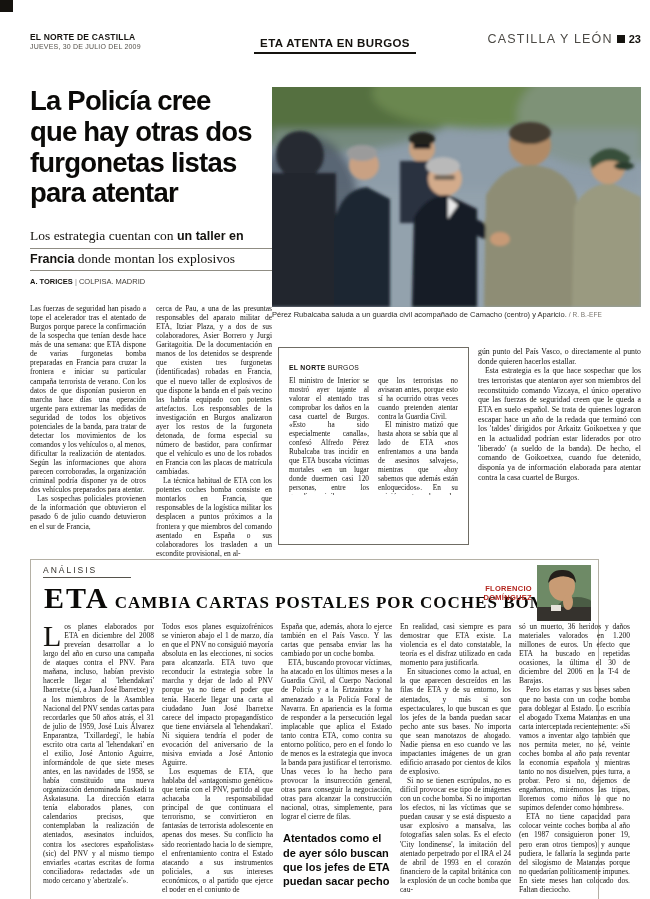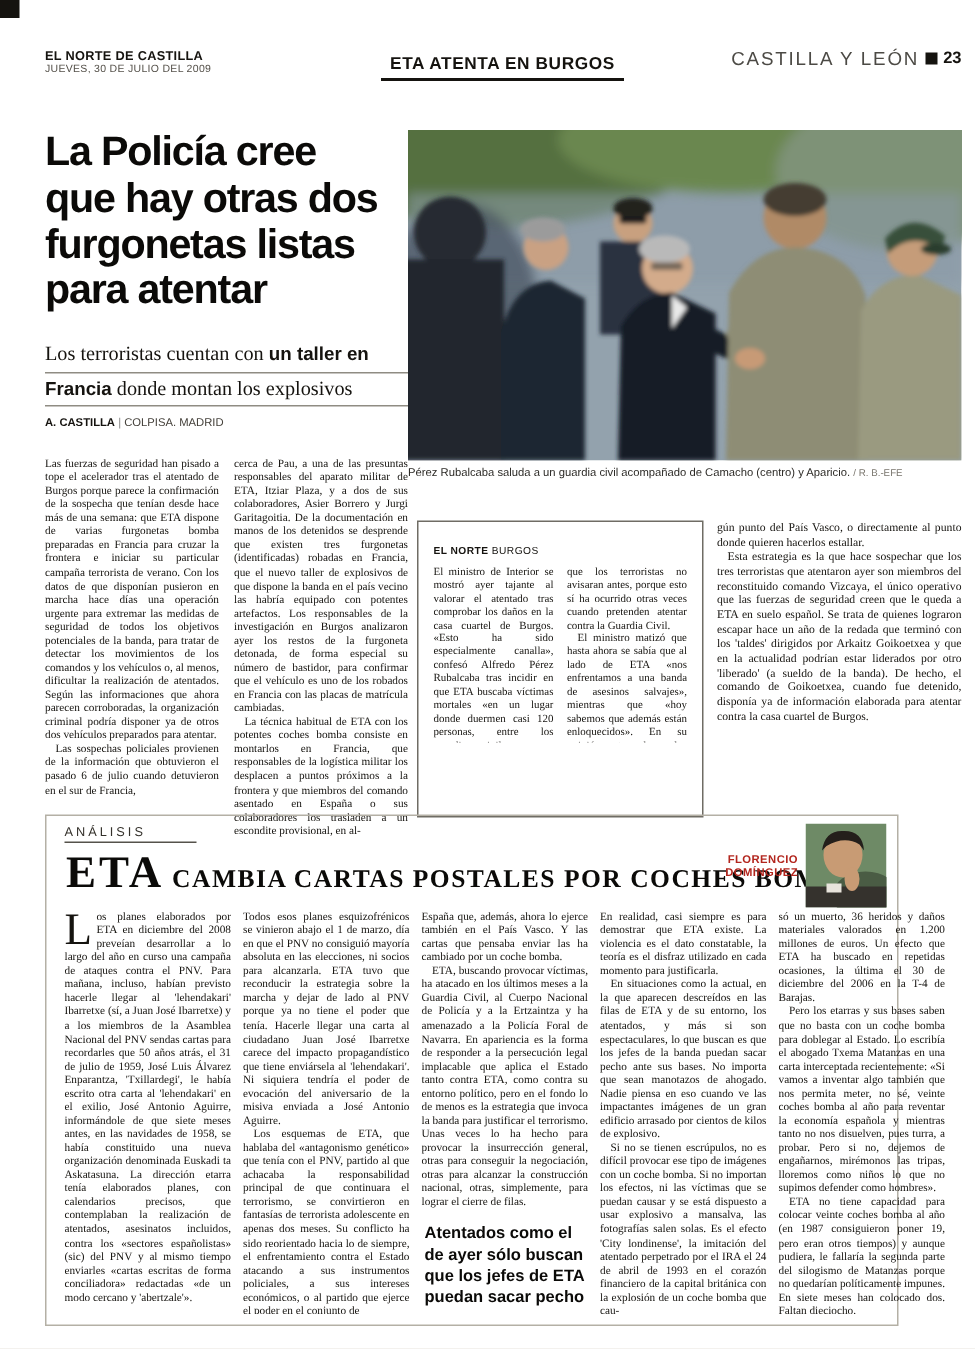--- a/index.html
+++ b/index.html
@@ -56,21 +56,21 @@
                box-sizing:border-box;padding:9px 10px 6px;}
   .sb-title{margin:0;font-family:"Liberation Sans",sans-serif;font-weight:400;
             font-size:15.5px;line-height:1.1;letter-spacing:-.2px;color:#0b0a08;}
   .sb-byline{margin-top:7px;font-family:"Liberation Sans",sans-serif;font-size:6.8px;letter-spacing:.3px;}
   .sb-byline .src{font-weight:bold;}
   .sb-cols{display:flex;gap:9px;margin-top:6px;height:118px;}
   .sb-cols .col{width:81px;overflow:hidden;}
   .sb-cols p{font-size:7.3px;line-height:1.22;}
 
   
-  .analysis{left:30px;top:543px;width:569px;height:341px;border:1px solid #b4b0a5;
+  .analysis{left:30px;top:559px;width:569px;height:341px;border:1px solid #b4b0a5;
             box-sizing:border-box;}
   .an-kicker{position:absolute;left:12px;top:5px;font-family:"Liberation Sans",sans-serif;
              font-size:8.5px;letter-spacing:2px;color:#34312b;}
   .an-kicker span{display:inline-block;border-bottom:1px solid #55524b;padding:0 34px 2px 0;}
   .an-title{position:absolute;left:13px;top:21px;width:520px;white-space:nowrap;overflow:hidden;
             font-family:"Liberation Serif",serif;font-size:17px;letter-spacing:1px;color:#0b0a08;}
   .t-lead{font-size:30px;letter-spacing:2px;}
   .an-author{position:absolute;right:66px;top:24px;width:56px;text-align:right;
              font-family:"Liberation Sans",sans-serif;font-weight:bold;font-size:7.5px;
              line-height:1.2;color:#b3261e;letter-spacing:.3px;margin-left:20px;}
@@ -106,26 +106,26 @@
   </header>
 
   <h1 class="abs headline" style="margin:0;">
     <div>La Policía cree</div>
     <div>que hay otras dos</div>
     <div>furgonetas listas</div>
     <div>para atentar</div>
   </h1>
 
   <div class="abs subhead">
-    <div class="sh-line"><span>Los terroristas cuentan con </span><span class="sh-b">un taller en</span></div>
+    <div class="sh-line"><span>Los estrategia cuentan con </span><span class="sh-b">un taller en</span></div>
     <div class="sh-line"><span class="sh-b">Francia</span><span> donde montan los explosivos</span></div>
   </div>
 
   <div class="abs byline">
-    <span class="by-author">A. CASTILLA</span>
+    <span class="by-author">A. TORICES</span>
     <span class="by-sep">|</span>
     <span class="by-agency">COLPISA. MADRID</span>
   </div>
 
   <div class="abs lead-cols bodytext">
     <div class="col">
       <p>Las fuerzas de seguridad han pisado a tope el acelerador tras el atentado de Burgos porque parece la confirmación de la sospecha que tenían desde hace más de una semana: que ETA dispone de varias furgonetas bomba preparadas en Francia para cruzar la frontera e iniciar su particular campaña terrorista de verano. Con los datos de que disponían pusieron en marcha hace días una operación urgente para extremar las medidas de seguridad de todos los objetivos potenciales de la banda, para tratar de detectar los movimientos de los comandos y los vehículos o, al menos, dificultar la realización de atentados. Según las informaciones que ahora parecen corroboradas, la organización criminal podría disponer ya de otros dos vehículos preparados para atentar.</p>
       <p class="ind">Las sospechas policiales provienen de la información que obtuvieron el pasado 6 de julio cuando detuvieron en el sur de Francia,</p>
     </div>
     <div class="col">

